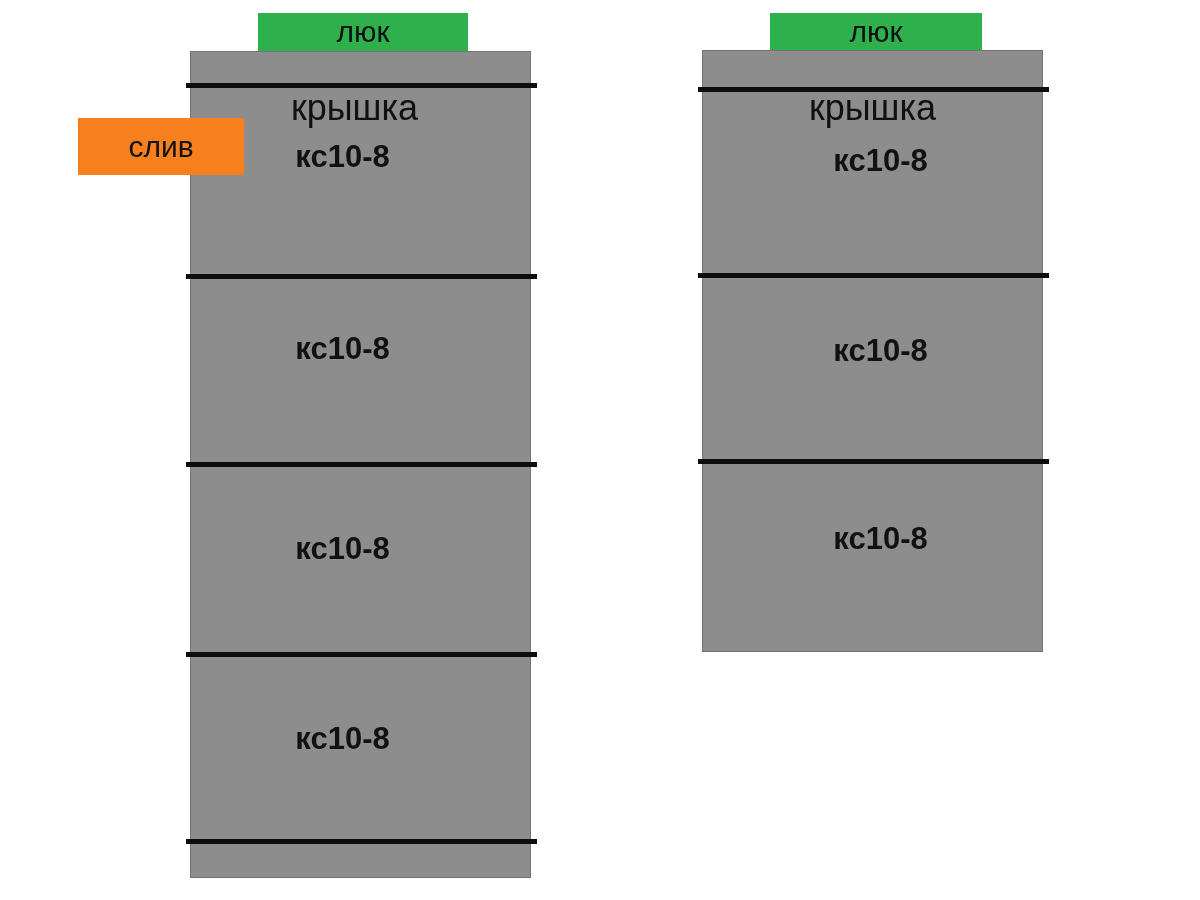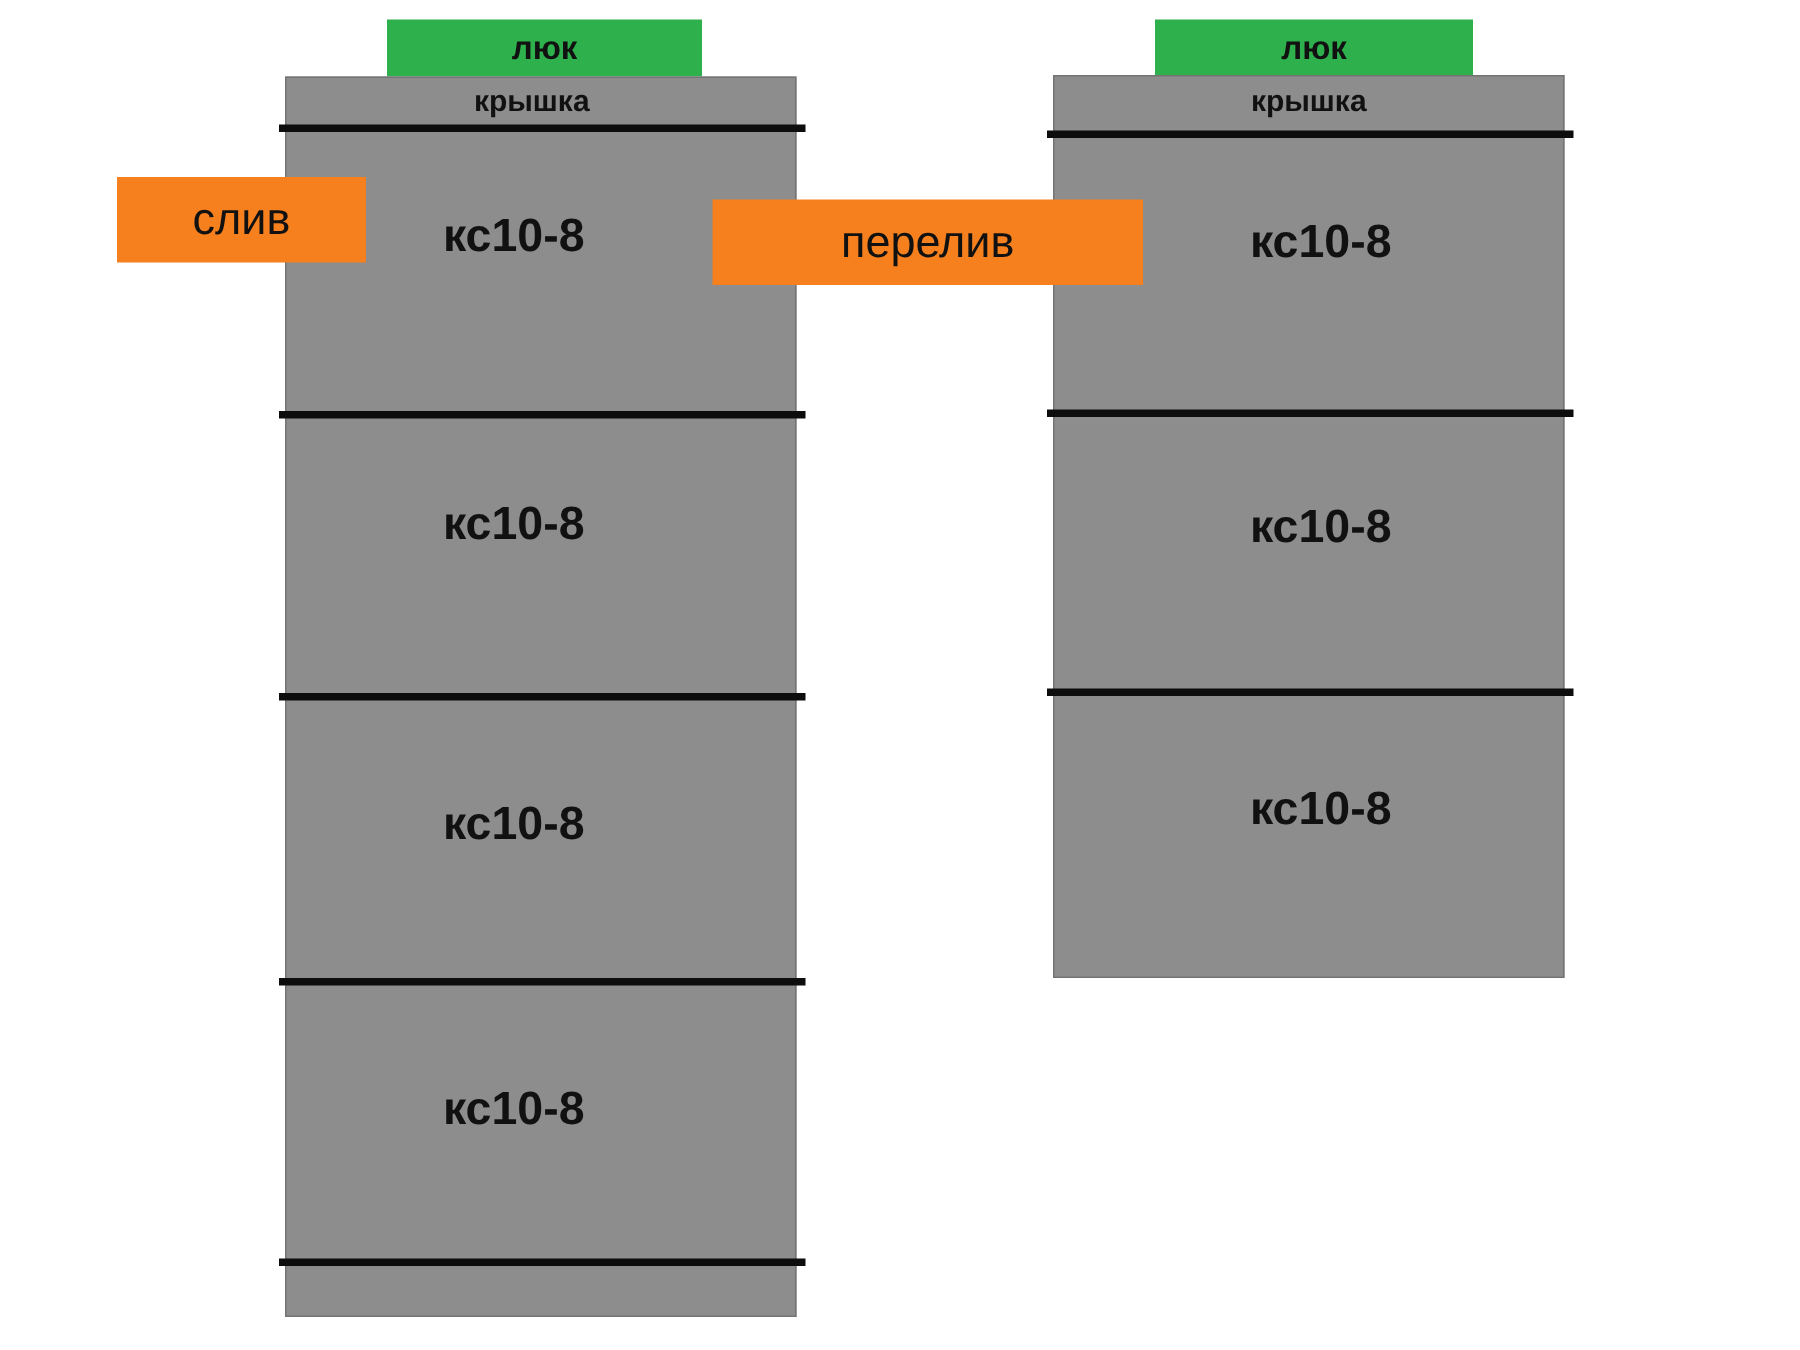--- a/index.html
+++ b/index.html
@@ -21,22 +21,22 @@
     font-family: "Liberation Sans", "DejaVu Sans", sans-serif;
     color: var(--text);
     overflow: hidden;
   }
 
   
   .hatch {
     position: absolute;
     background: var(--hatch);
     text-align: center;
-    font-weight: bold;
-    font-size: 22px;
+    font-weight: normal;
+    font-size: 30px;
     color: var(--text);
     z-index: 1;
   }
   #hatch-left  { left: 258px; top: 13px; width: 210px; height: 38px; line-height: 38px; }
   #hatch-right { left: 770px; top: 13px; width: 212px; height: 37px; line-height: 37px; }
 
   
   .well {
     position: absolute;
     background: var(--ring);
@@ -53,24 +53,25 @@
     width: 351px;
     height: 5px;
     background: var(--line);
     z-index: 4;
   }
 
   .cover-label {
     position: absolute;
     width: 100%;
     text-align: center;
-    font-weight: bold;
-    font-size: 20px;
+    font-weight: normal;
+    font-size: 36px;
     height: 32px;
     line-height: 32px;
+    margin-top: 40px;
   }
   #well-left  .cover-label { top: 0px; left: -6px; }
   #well-right .cover-label { top: 1px; }
 
   .ring-label {
     position: absolute;
     width: 100%;
     text-align: center;
     font-weight: bold;
     font-size: 31px;
@@ -146,17 +147,14 @@
     <div class="ring-label" style="top:280px">кс10-8</div>
 
     <div class="hline" style="top:408px"></div>
     <div class="ring-label" style="top:468px">кс10-8</div>
   </div>
 
   <div class="pipe" id="pipe-drain">
     <span>слив</span>
   </div>
 
-  <div class="pipe" id="pipe-overflow">
-    <span>перелив</span>
-  </div>
 
 </div>
 
 </body></html>

